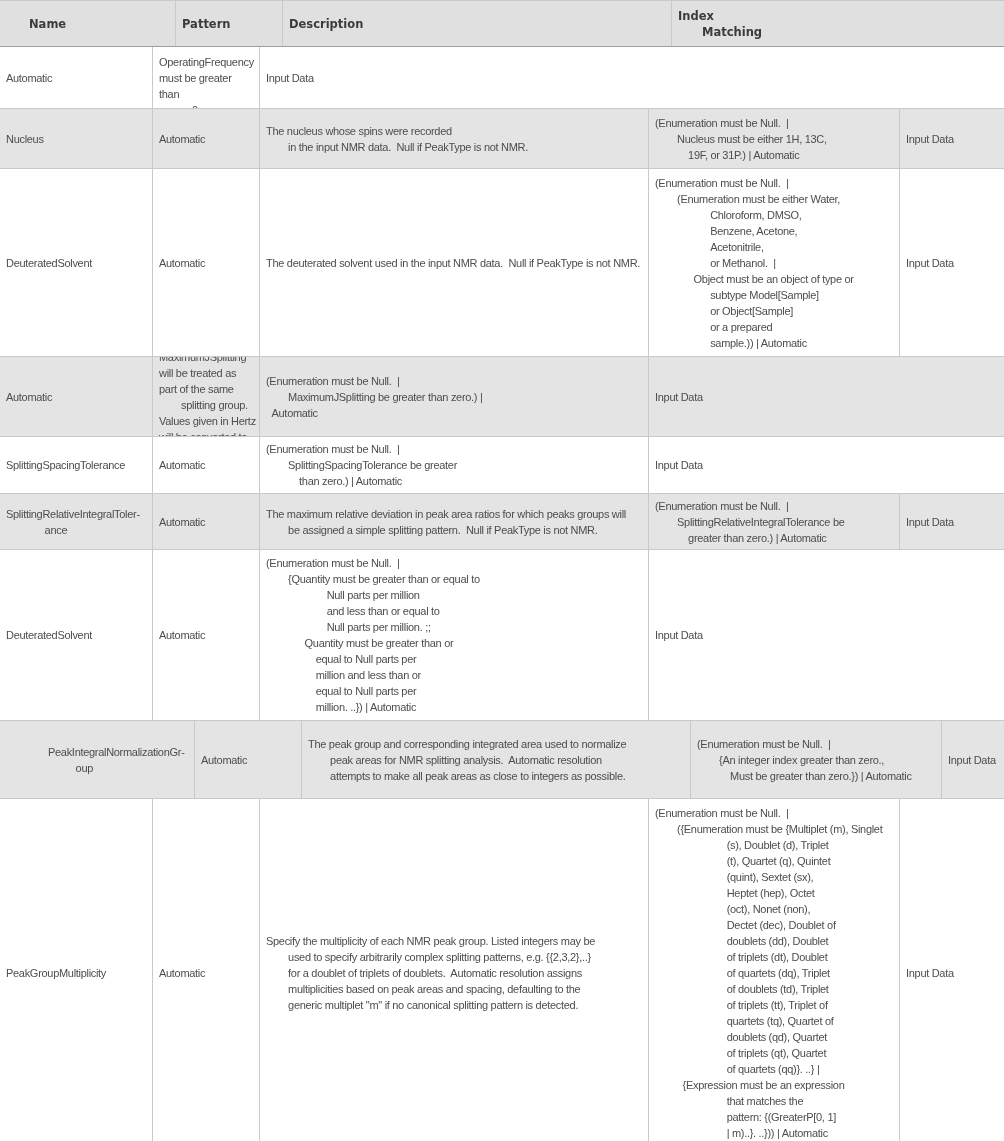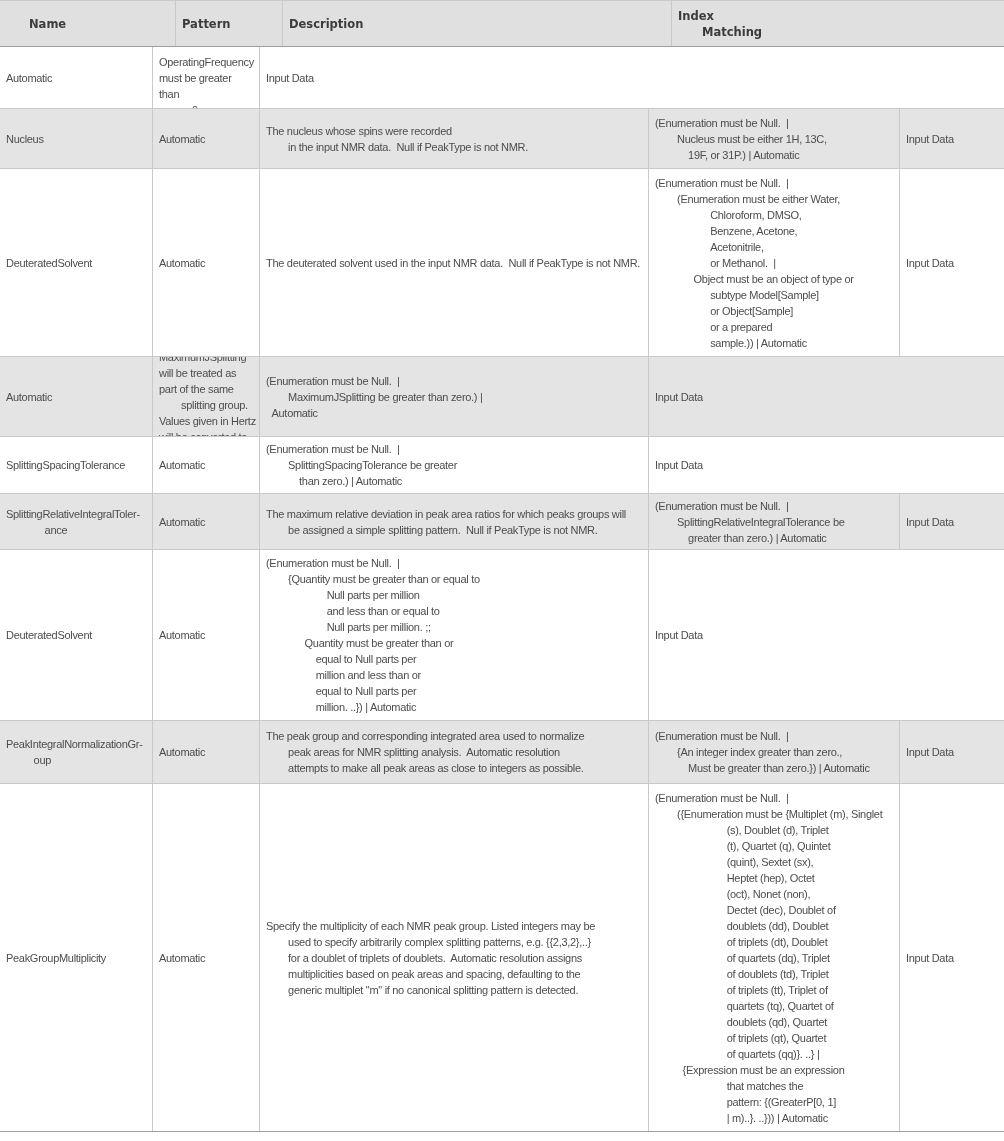--- a/index.html
+++ b/index.html
@@ -48,21 +48,21 @@
     color:#3b3b3b;
   }
   
   .h-r0{height:62px;}
   .h-r1{height:60px;}
   .h-r2{height:188px;}
   .h-r3{height:80px;}
   .h-r4{height:57px;}
   .h-r5{height:56px;}
   .h-r6{height:171px;}
-  .h-r7{height:63px;}
+  .h-r7{height:78px;padding-left:42px;}
   .h-r8{height:348px;}
 </style>
 </head>
 <body>
 
 <div class="table">
 
   <div class="row header">
     <div class="cell">
         <span class="txt">Name</span>

